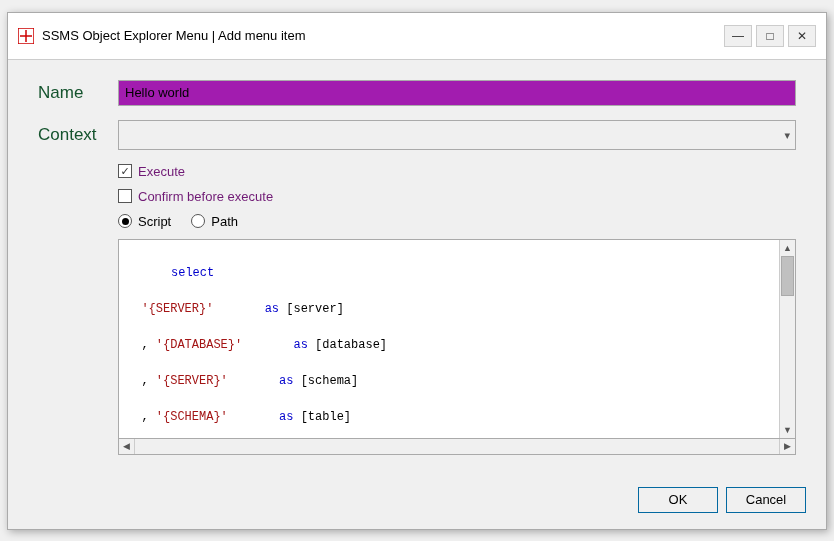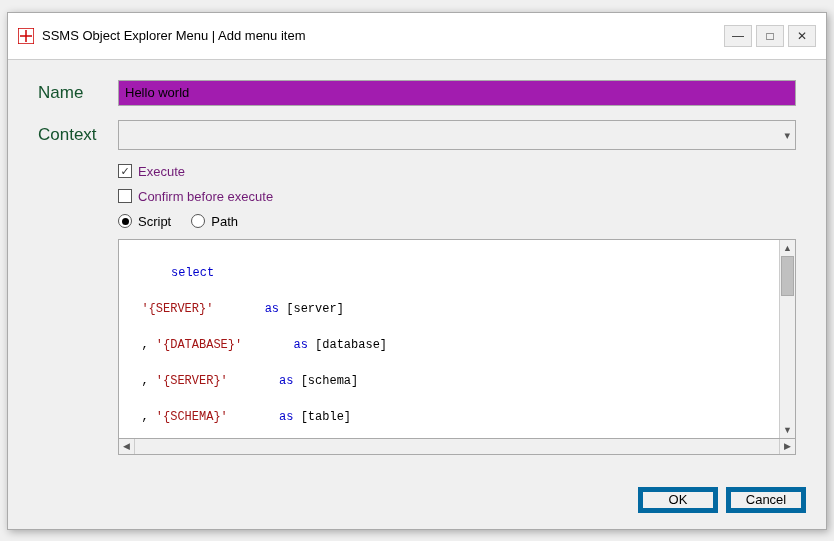--- a/index.html
+++ b/index.html
@@ -301,21 +301,21 @@
       display: flex;
       justify-content: flex-end;
       gap: 8px;
       padding: 12px 20px 16px 20px;
     }
 
     .dialog-btn {
       width: 80px;
       height: 26px;
       background: #f0f0f0;
-      border: 5px solid #0369a1;
+      border: 1px solid #0369a1;
       font-size: 13px;
       cursor: pointer;
       display: flex;
       align-items: center;
       justify-content: center;
     }
 
     .code-keyword { color: #0000cc; margin-left: 44px; }
     .code-literal { color: #a31515; }
     .code-bracket { color: #000; text-align: right; }

